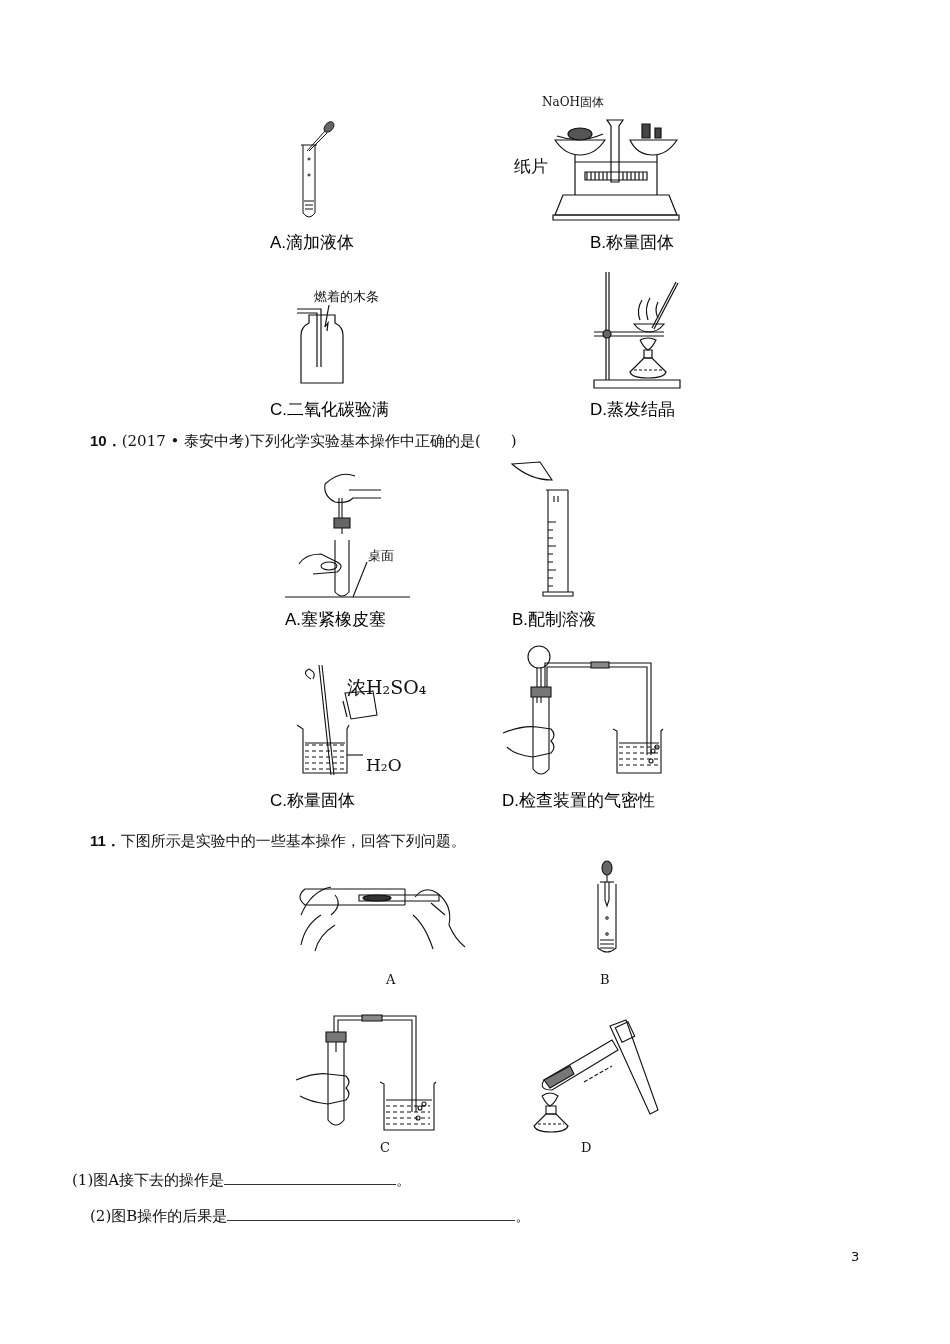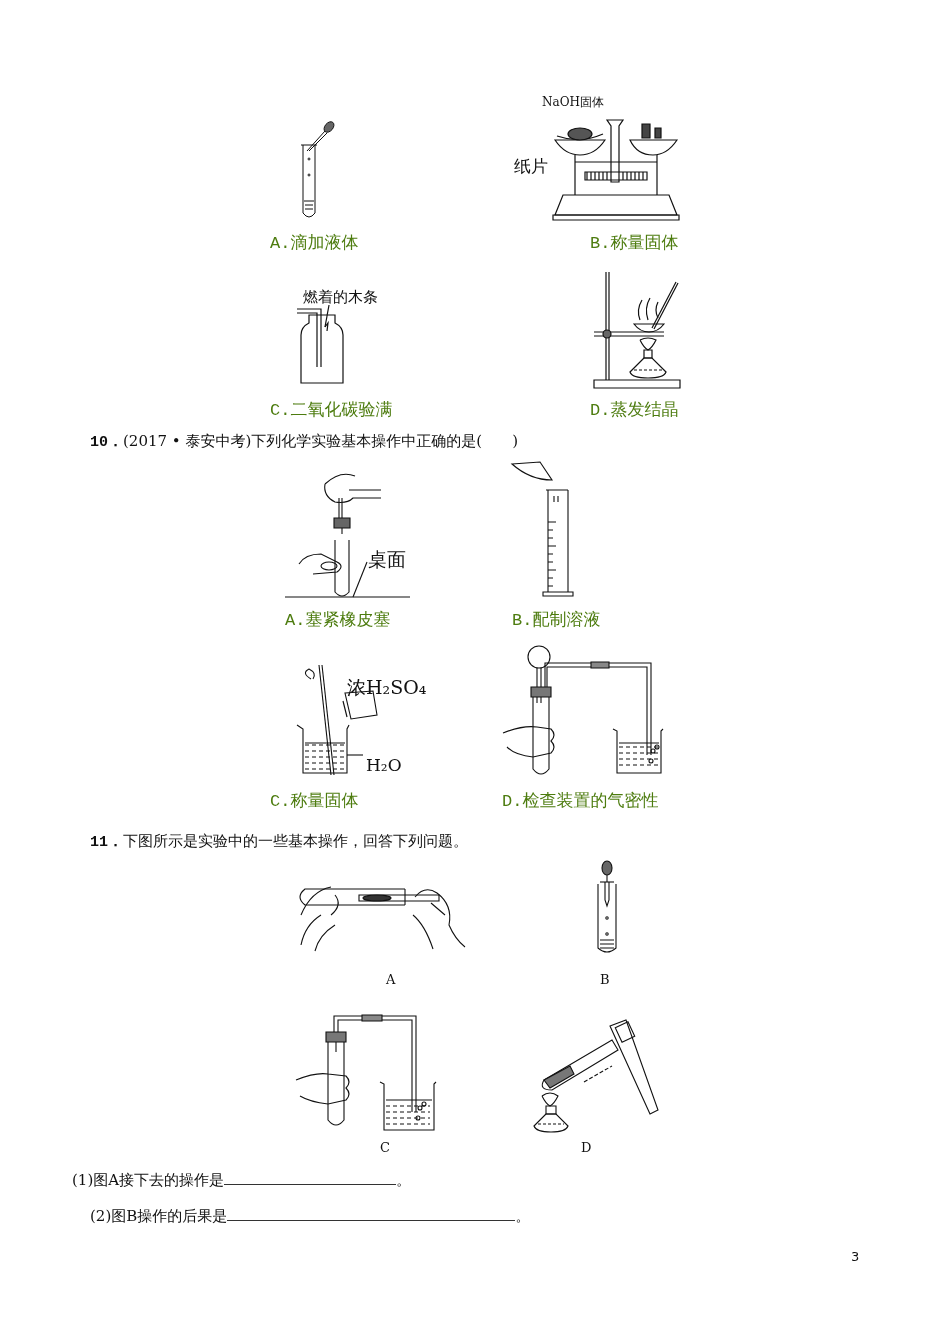--- a/index.html
+++ b/index.html
@@ -1,20 +1,20 @@
 <!DOCTYPE html>
 <html><head>
 <meta charset="utf-8">
 <style>
   html, body { margin:0; padding:0; background:#ffffff; }
   body { width:950px; height:1344px; position:relative; overflow:hidden; color:#111; font-family:"DejaVu Serif", serif; }
   .abs { position:absolute; }
-  .cap { position:absolute; font-size:17px; color:#4d7c0f; white-space:nowrap; font-family:Liberation Mono, monospace; }
+  .cap { position:absolute; font-size:17px; color:#000000; white-space:nowrap; font-family:Liberation Sans, sans-serif; }
   .qline { position:absolute; font-size:15px; color:#111; white-space:nowrap; font-family:"DejaVu Serif", serif; }
-  .qnum { font-weight:bold; font-family:Liberation Mono, monospace; }
+  .qnum { font-weight:bold; font-family:Liberation Sans, sans-serif; }
   .small { position:absolute; font-size:12px; white-space:nowrap; }
   .letter { position:absolute; font-size:13px; }
   .blank { display:inline-block; border-bottom:1px solid #333; height:14px; vertical-align:baseline; }
   svg { position:absolute; overflow:visible; }
   svg * { vector-effect:non-scaling-stroke; }
 </style>
 </head>
 <body>
 
 <div>
@@ -53,21 +53,21 @@
       <rect x="40" y="62" width="62" height="8"></rect>
       <path d="M42 62 v8 M46 62 v8 M50 62 v8 M54 62 v8 M58 62 v8 M62 62 v8 M78 62 v8 M82 62 v8 M86 62 v8 M90 62 v8 M94 62 v8 M98 62 v8"></path>
       <path d="M18 85 L124 85 L132 105 L10 105 Z"></path>
       <rect x="8" y="105" width="126" height="5"></rect>
     </g>
   </svg>
   <div class="cap" style="left:590px;top:231px">B.称量固体</div>
 </div>
 
 <div>
-  <div class="small" style="left:303px;top:288px;font-size:15px">燃着的木条</div>
+  <div class="small" style="left:314px;top:288px;font-size:13px">燃着的木条</div>
   <svg class="abs" style="left:295px;top:305px" width="60" height="85" viewBox="0 0 60 85">
     <g fill="none" stroke="#111" stroke-width="1.2">
       <path d="M14 10 L40 10 L40 18 Q48 22 48 30 L48 78 L6 78 L6 30 Q6 22 14 18 Z"></path>
       <path d="M2 4 L26 4 L26 62 M2 8 L22 8 L22 62"></path>
       <line x1="34" y1="0" x2="30" y2="22"></line>
       <path d="M30 22 L33 18 L32 26"></path>
     </g>
   </svg>
   <div class="cap" style="left:270px;top:398px">C.二氧化碳验满</div>
 </div>
@@ -92,21 +92,21 @@
     </g>
   </svg>
   <div class="cap" style="left:590px;top:398px">D.蒸发结晶</div>
 </div>
 
 <div class="qline" style="left:90px;top:432px">
   <span class="qnum">10．</span><span>(2017 • 泰安中考)</span><span>下列化学实验基本操作中正确的是(　　)</span>
 </div>
 
 <div>
-  <div class="small" style="left:368px;top:547px;font-size:19px">桌面</div>
+  <div class="small" style="left:368px;top:547px;font-size:13px">桌面</div>
   <svg class="abs" style="left:285px;top:470px" width="125" height="130" viewBox="0 0 125 130">
     <g fill="none" stroke="#111" stroke-width="1.1">
       <line x1="0" y1="127" x2="125" y2="127"></line>
       <line x1="82" y1="92" x2="68" y2="127"></line>
       <path d="M50 70 L50 122 Q57 130 64 122 L64 70"></path>
       <rect x="49" y="48" width="16" height="10" fill="#666"></rect>
       <line x1="57" y1="58" x2="57" y2="64"></line>
       <line x1="54" y1="28" x2="54" y2="48"></line>
       <line x1="57" y1="28" x2="57" y2="48"></line>
       <path d="M40 14 Q55 0 70 6 M40 14 Q38 26 50 32 Q62 34 68 28 L96 28 M64 20 L96 20"></path>

